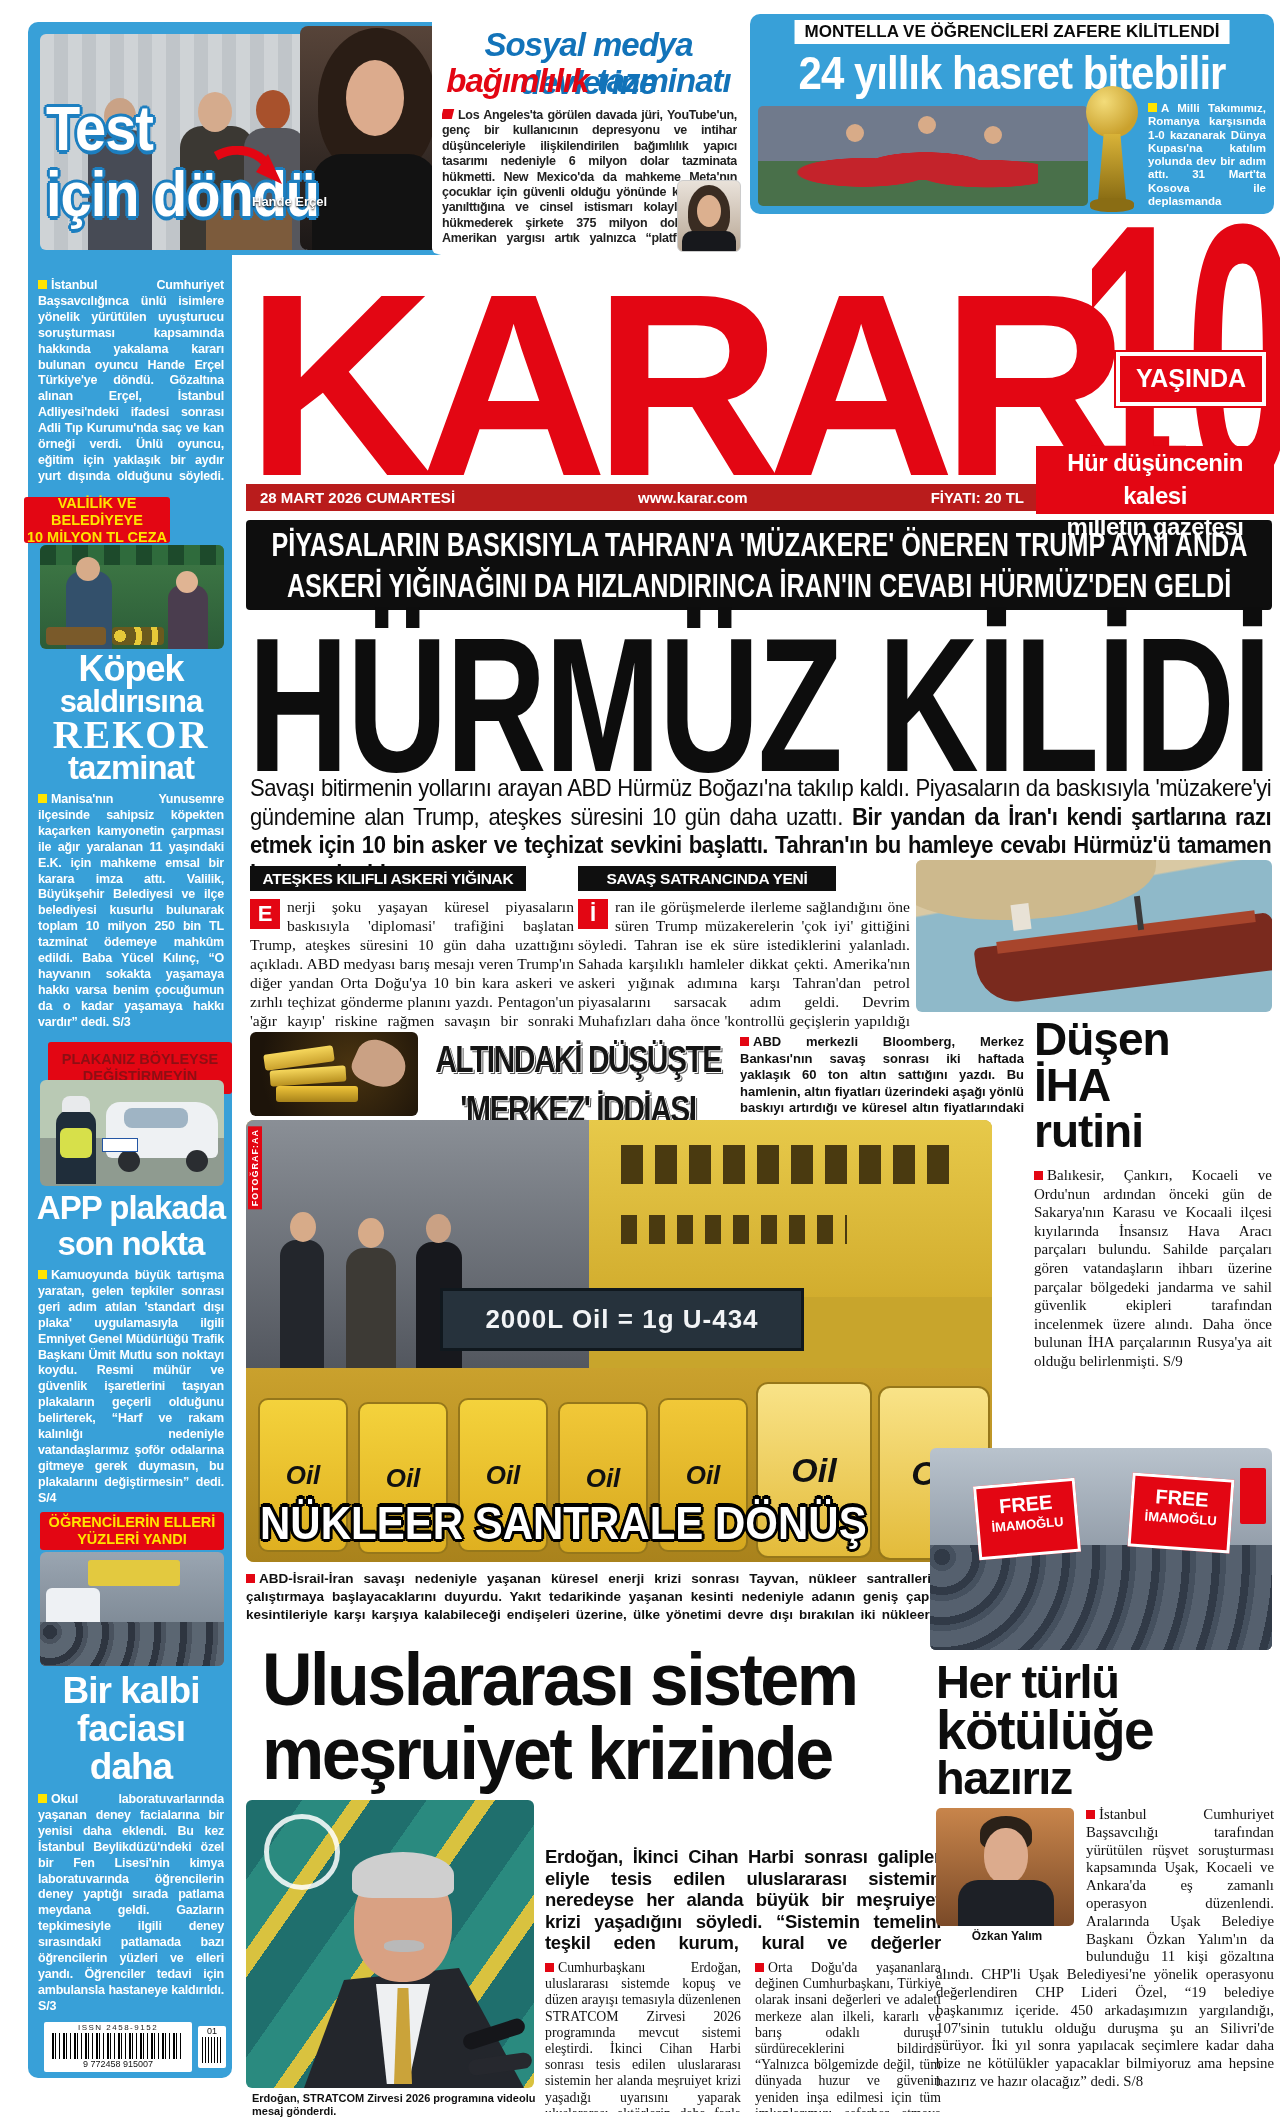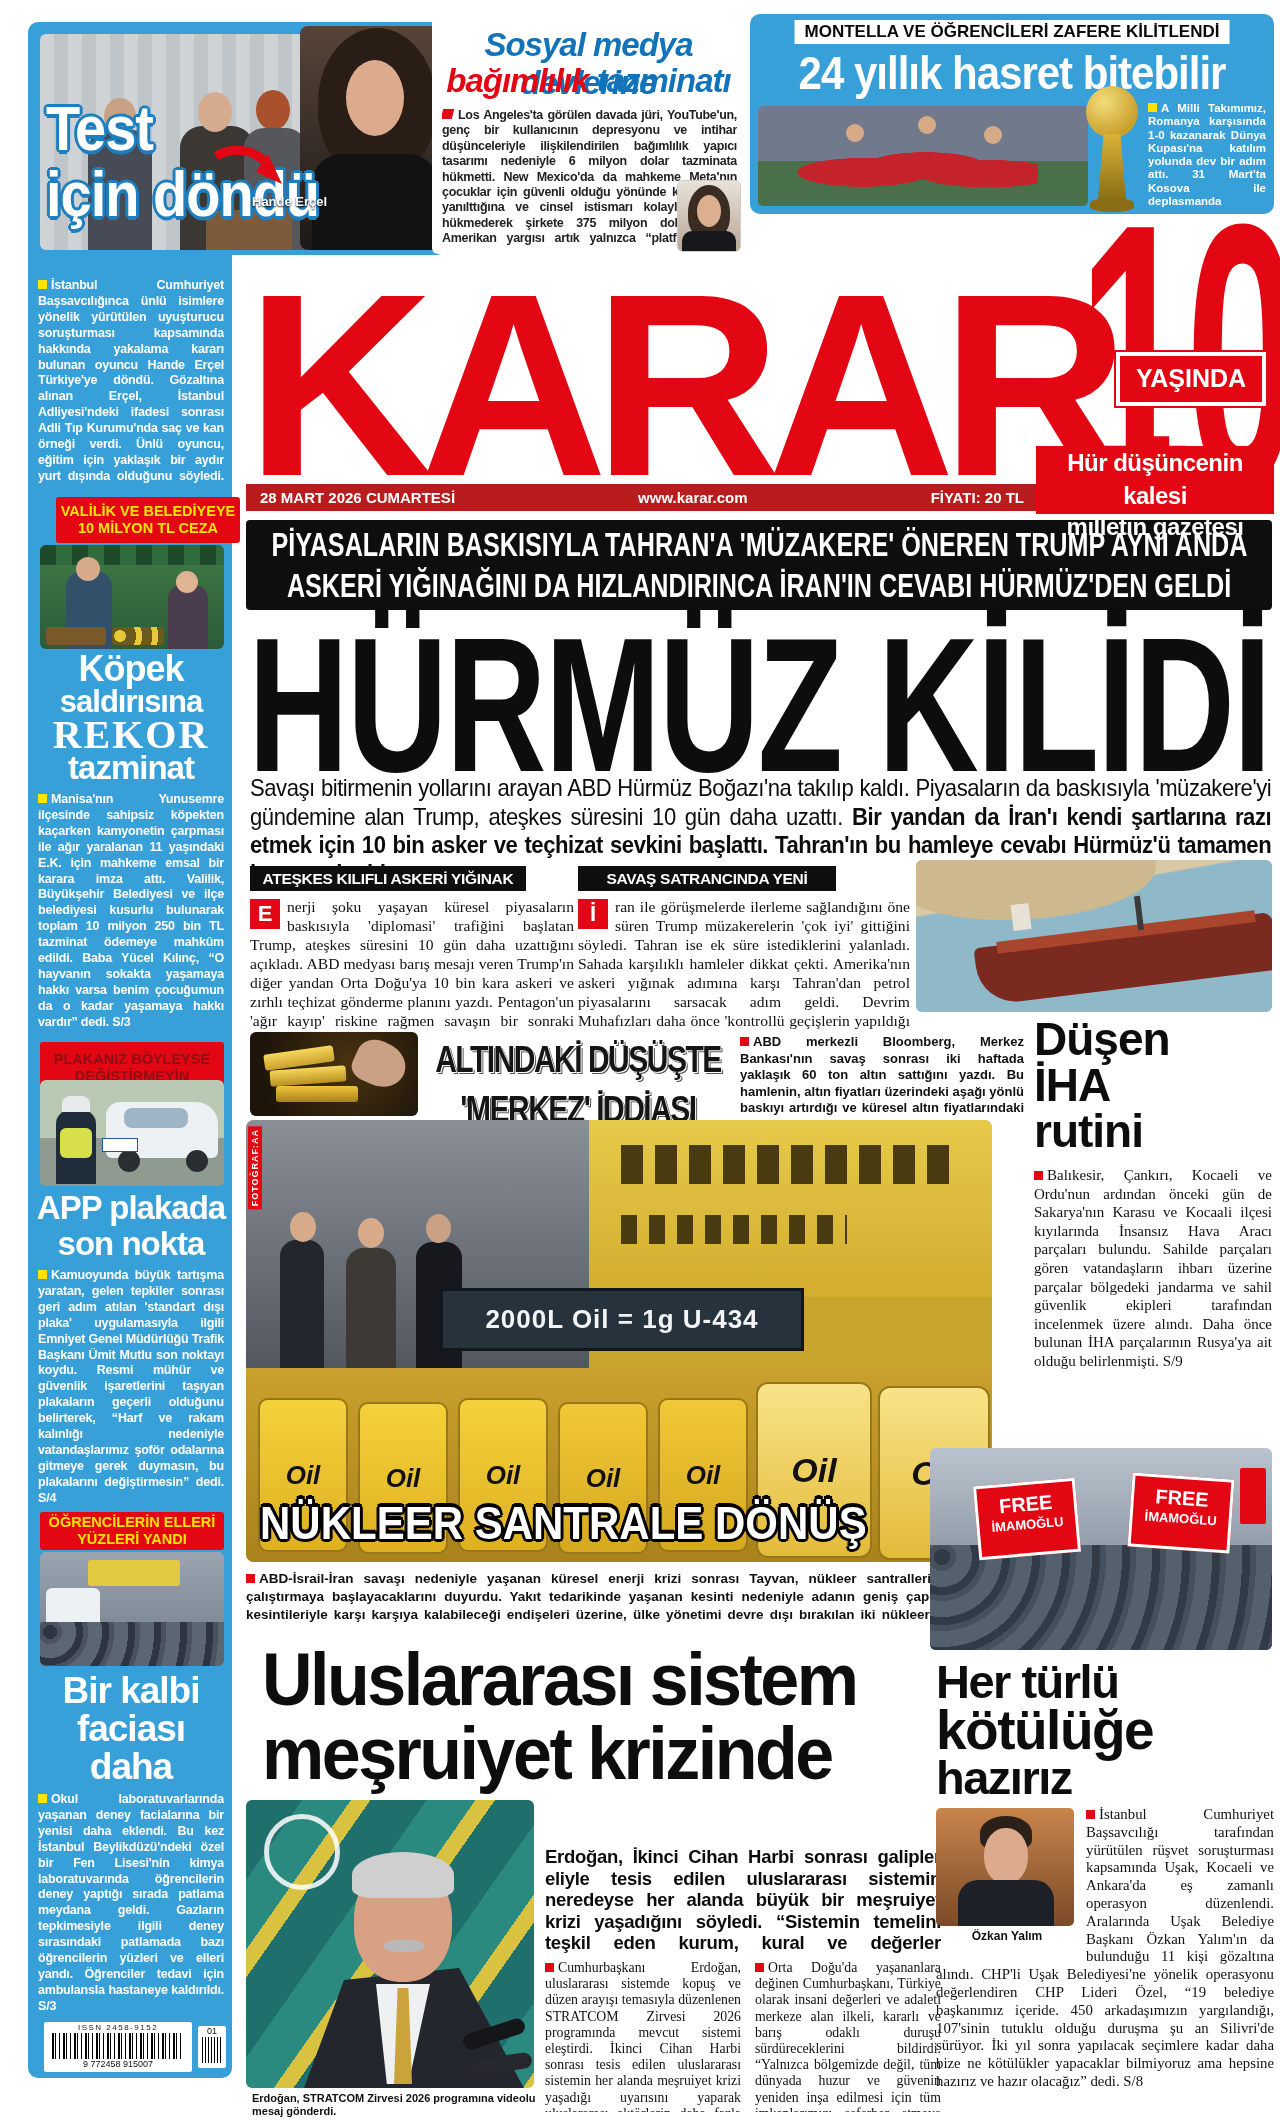--- a/index.html
+++ b/index.html
@@ -240,21 +240,21 @@
       </span>
       <span class="b" style="display:block;text-align:center;font-family:'Liberation Sans',sans-serif;font-size:12px;line-height:20px;color:#111">Özkan Yalım</span>
     </span>
     <span class="sq rbul"></span><span>İstanbul Cumhuriyet Başsavcılığı tarafından yürütülen rüşvet soruşturması kapsamında Uşak, Kocaeli ve Ankara'da eş zamanlı operasyon düzenlendi. Aralarında Uşak Belediye Başkanı Özkan Yalım'ın da bulunduğu 11 kişi gözaltına alındı. CHP'li Uşak Belediyesi'ne yönelik operasyonu değerlendiren CHP Lideri Özel, “19 belediye başkanımız içeride. 450 arkadaşımızın yargılandığı, 107'sinin tutuklu olduğu duruşma şu an Silivri'de sürüyor. İki yıl sonra yapılacak seçimlere kadar daha bize ne kötülükler yapacaklar bilmiyoruz ama hepsine hazırız ve hazır olacağız” dedi. S/8</span>
   </div>
 
   <div class="abs sbtext" style="left:38px;top:278px;width:186px;height:208px;overflow:hidden">
     <span class="sq ybul"></span><span>İstanbul Cumhuriyet Başsavcılığınca ünlü isimlere yönelik yürütülen uyuşturucu soruşturması kapsamında hakkında yakalama kararı bulunan oyuncu Hande Erçel Türkiye'ye döndü. Gözaltına alınan Erçel, İstanbul Adliyesi'ndeki ifadesi sonrası Adli Tıp Kurumu'nda saç ve kan örneği verdi. Ünlü oyuncu, eğitim için yaklaşık bir aydır yurt dışında olduğunu söyledi. S/3</span>
   </div>
 
-  <div class="abs kick" style="left:56px;top:497px;width:184px;height:46px">
+  <div class="abs kick" style="left:24px;top:497px;width:146px;height:46px">
     <div>VALİLİK VE BELEDİYEYE</div>
     <div>10 MİLYON TL CEZA</div>
   </div>
   <div class="ph" style="left:40px;top:545px;width:184px;height:104px;background:linear-gradient(#3f7a46,#2c5c38)">
     <div class="abs" style="left:0;top:0;width:100%;height:20px;background:repeating-linear-gradient(90deg,#1d4a2b 0 16px,#2f6b3c 16px 32px)"></div>
     <div class="abs" style="left:26px;top:26px;width:46px;height:78px;background:#33506b;border-radius:16px 16px 0 0"></div>
     <div class="abs" style="left:36px;top:12px;width:24px;height:24px;background:#d7ab89;border-radius:50%"></div>
     <div class="abs" style="left:6px;bottom:4px;width:60px;height:18px;background:repeating-radial-gradient(circle at 8px 9px,#e8902a 0 6px,transparent 6px 16px),#d8press;background-color:#7a5a2a;border-radius:4px"></div>
     <div class="abs" style="left:72px;bottom:4px;width:52px;height:18px;background:repeating-radial-gradient(circle at 8px 9px,#e7c938 0 6px,transparent 6px 16px),#6b5a1d;border-radius:4px"></div>
     <div class="abs" style="left:128px;top:40px;width:40px;height:64px;background:#4a3d4e;border-radius:14px 14px 0 0"></div>
@@ -264,21 +264,21 @@
   <div class="abs sbhead" style="left:36px;top:652px;width:190px;font-size:36px">
     <div>Köpek</div>
     <div style="font-size:31px">saldırısına</div>
     <div style="font-family:'Liberation Serif',serif;font-size:40px;letter-spacing:2px">REKOR</div>
     <div style="font-size:33px">tazminat</div>
   </div>
   <div class="abs sbtext" style="left:38px;top:792px;width:186px;height:244px;overflow:hidden">
     <span class="sq ybul"></span><span>Manisa'nın Yunusemre ilçesinde sahipsiz köpekten kaçarken kamyonetin çarpması ile ağır yaralanan 11 yaşındaki E.K. için mahkeme emsal bir karara imza attı. Valilik, Büyükşehir Belediyesi ve ilçe belediyesi kusurlu bulunarak toplam 10 milyon 250 bin TL tazminat ödemeye mahkûm edildi. Baba Yücel Kılınç, “O hayvanın sokakta yaşamaya hakkı varsa benim çocuğumun da o kadar yaşamaya hakkı vardır” dedi. S/3</span>
   </div>
 
-  <div class="abs kick dark" style="left:40px;top:1042px;width:184px;height:52px">
+  <div class="abs kick dark" style="left:48px;top:1042px;width:184px;height:52px">
     <div>PLAKANIZ BÖYLEYSE</div>
     <div>DEĞİŞTİRMEYİN</div>
   </div>
   <div class="ph" style="left:40px;top:1080px;width:184px;height:106px;background:linear-gradient(#b9c9b4 0 55%,#8f9b90 55% 100%)">
     <div class="abs" style="left:66px;top:22px;width:112px;height:56px;background:#eef1f3;border-radius:14px 22px 6px 6px"></div>
     <div class="abs" style="left:84px;top:28px;width:64px;height:20px;background:#9fb4c4;border-radius:8px"></div>
     <div class="abs" style="left:78px;top:70px;width:22px;height:22px;background:#2a2d31;border-radius:50%"></div>
     <div class="abs" style="left:146px;top:70px;width:22px;height:22px;background:#2a2d31;border-radius:50%"></div>
     <div class="abs" style="left:62px;top:58px;width:34px;height:12px;background:#fff;border:1px solid #2456a4"></div>
     <div class="abs" style="left:16px;top:30px;width:40px;height:74px;background:#1f2d3a;border-radius:14px 14px 0 0"></div>

